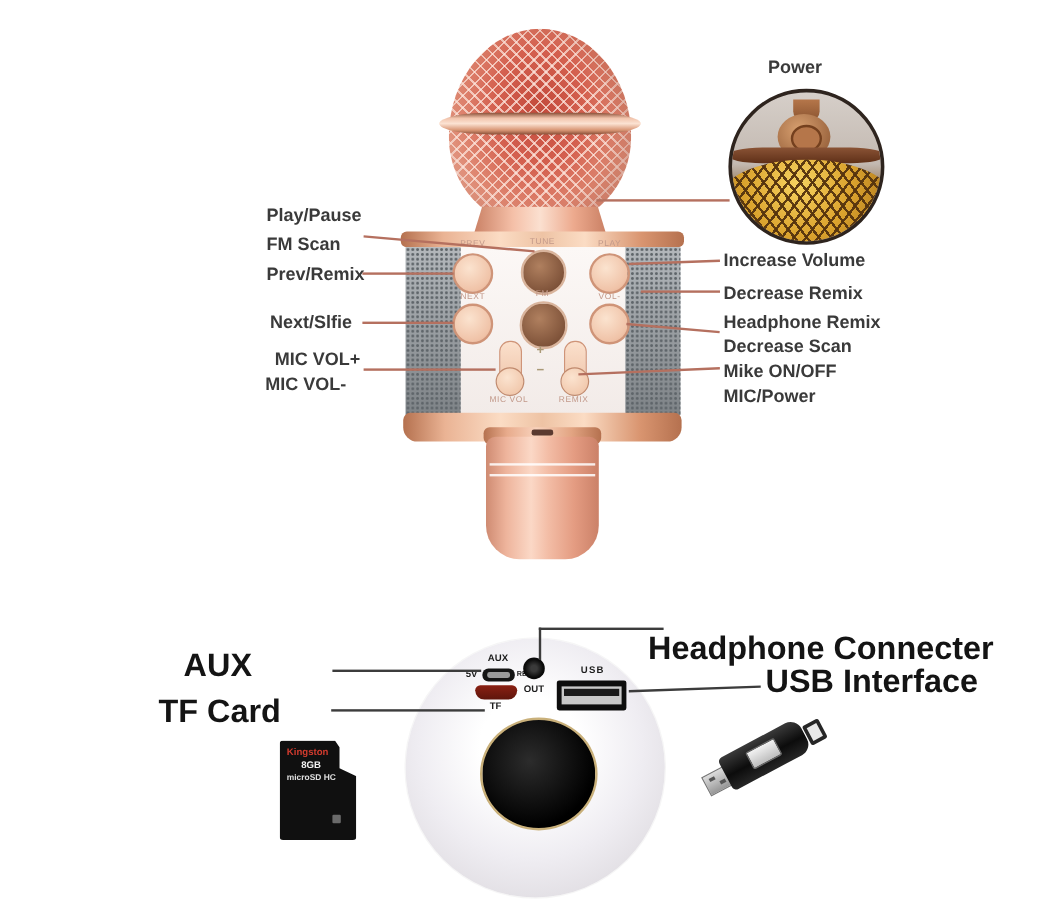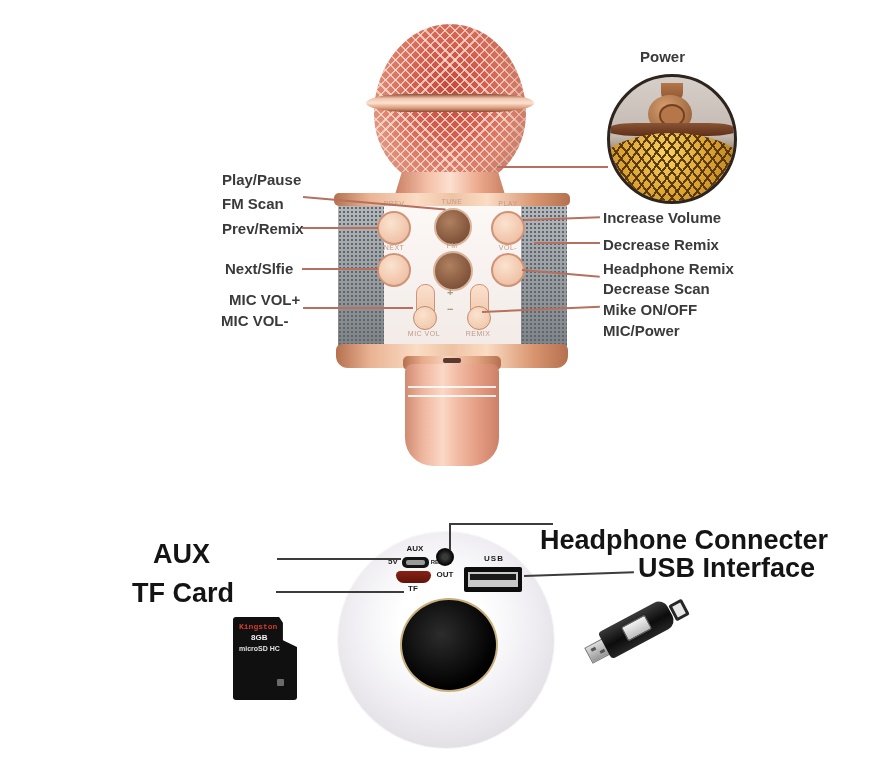--- a/index.html
+++ b/index.html
@@ -209,21 +209,21 @@
     <div class="line-b" style="left:449px;top:523px;width:2px;height:27px;"></div>
     <div class="line-b" style="left:449px;top:523px;width:104px;height:2px;"></div>
     <div class="line-b" style="left:524px;top:575px;width:110px;height:2px;transform:rotate(-2deg);"></div>
 
     <div class="lbl-b" style="left:153px;top:539px;">AUX</div>
     <div class="lbl-b" style="left:132px;top:578px;">TF Card</div>
     <div class="lbl-b" style="left:540px;top:505px;margin-top:20px;">Headphone Connecter</div>
     <div class="lbl-b" style="left:638px;top:553px;">USB Interface</div>
 
     <div class="tfcard">
-      <div style="top:5px;left:6px;font-size:8px;font-weight:bold;color:#d23b2e;font-family:Liberation Mono, monospace;">Kingston</div>
+      <div style="top:5px;left:6px;font-size:8px;font-weight:bold;color:#d23b2e;">Kingston</div>
       <div style="top:16px;left:6px;font-size:8px;font-weight:bold;color:#f2f2f2;margin-left:12px;">8GB</div>
       <div style="top:28px;left:6px;font-size:7px;font-weight:bold;color:#e0e0e0;width:50px;">microSD HC</div>
       <div style="top:62px;left:44px;width:7px;height:7px;background:#6a6a6a;border-radius:1px;"></div>
     </div>
 
     <div class="usb-group">
       <div class="usb-conn">
         <div class="usb-hole" style="left:4px;top:3px;"></div>
         <div class="usb-hole" style="left:11px;top:9px;"></div>
       </div>

